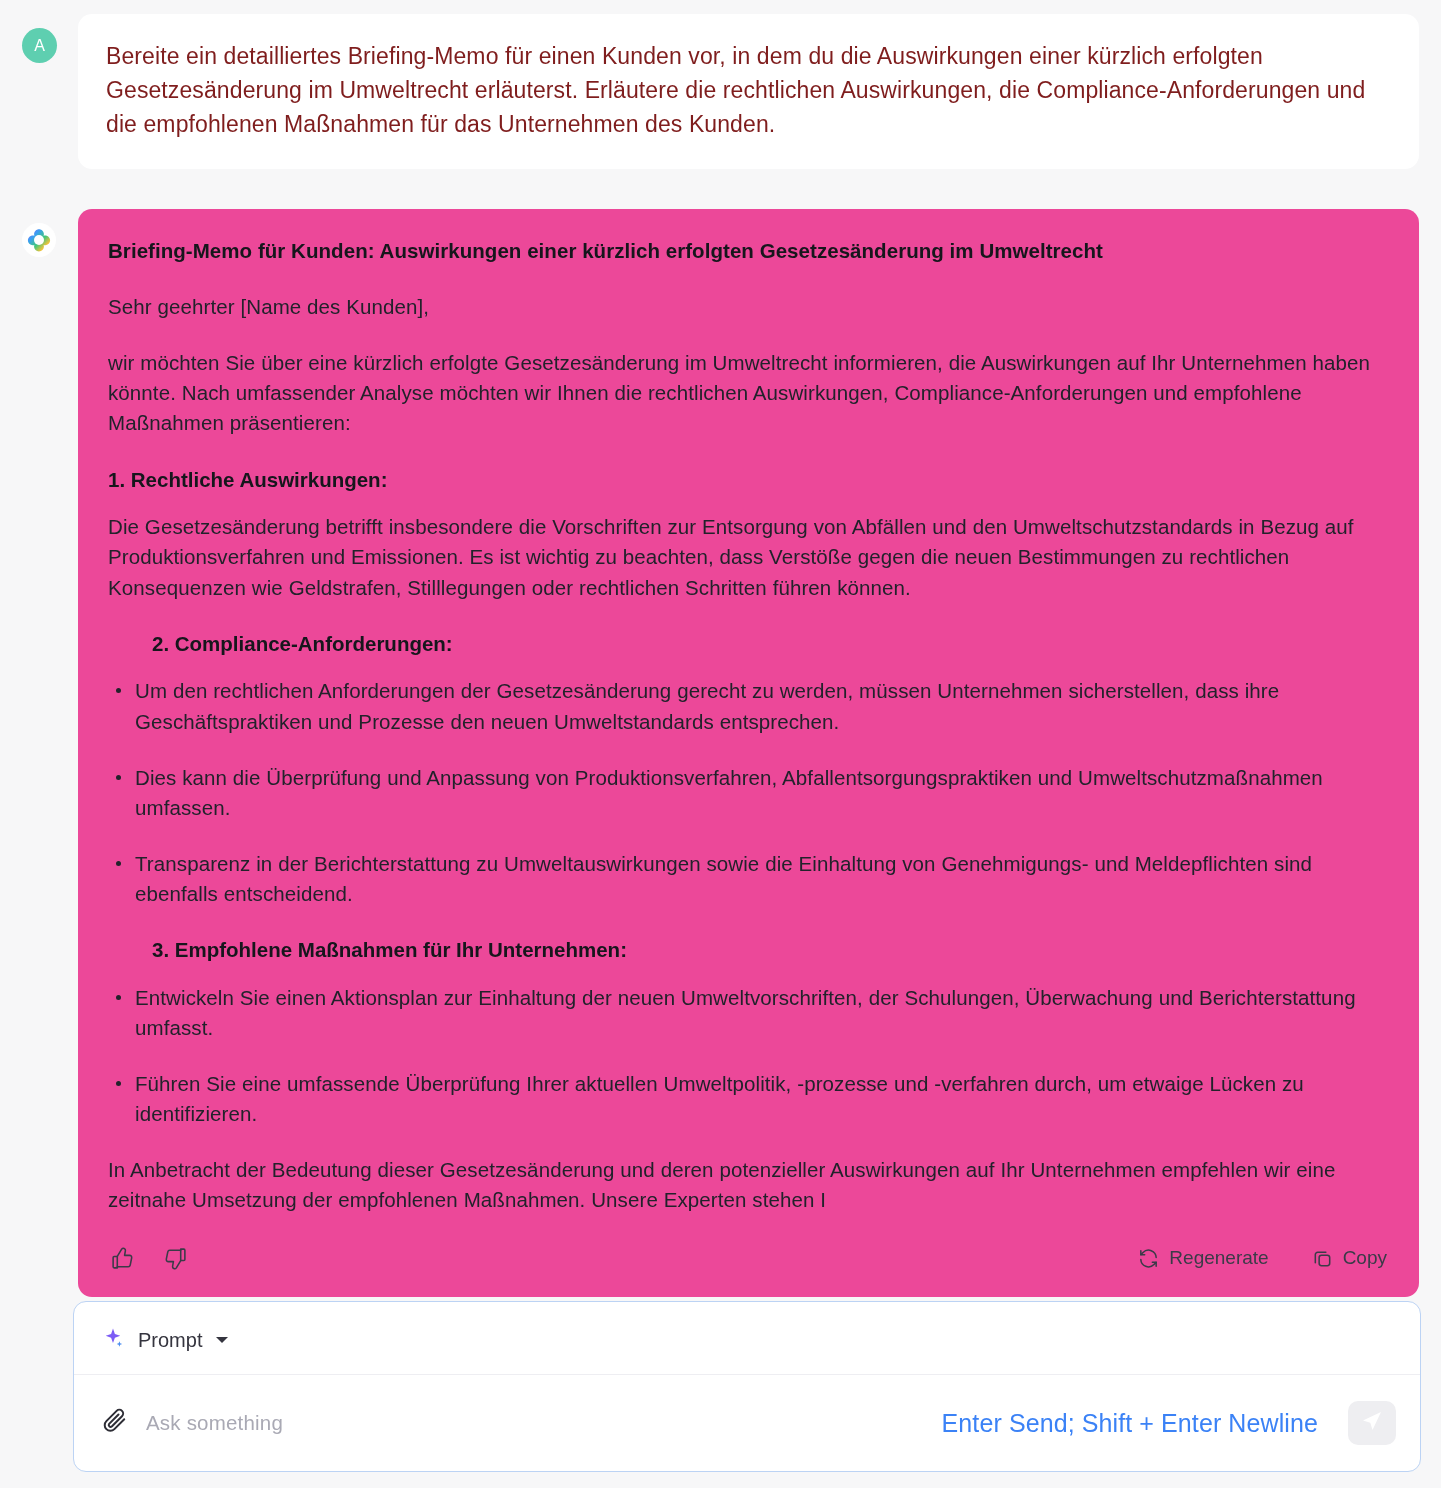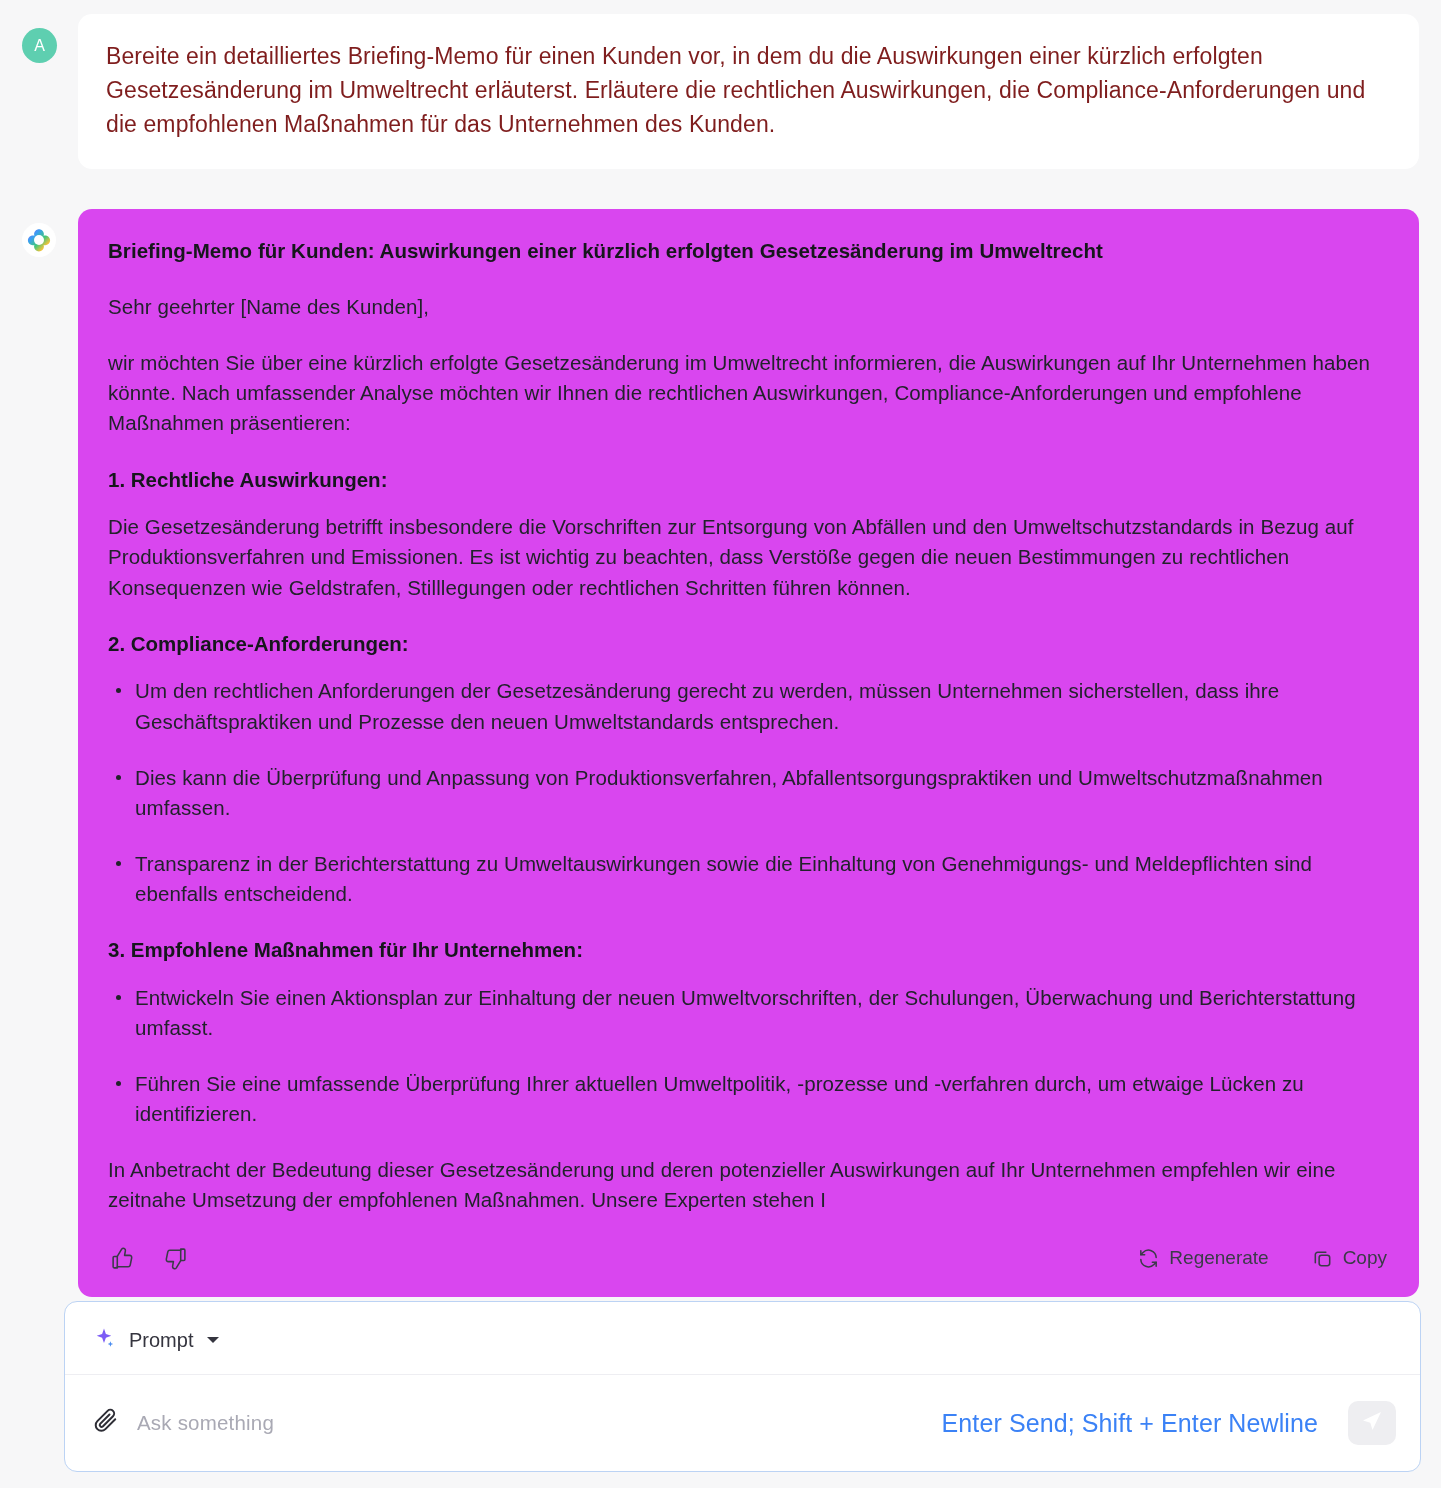--- a/index.html
+++ b/index.html
@@ -68,21 +68,21 @@
     margin-top: 14px;
     position: relative;
     display: flex;
     align-items: center;
     justify-content: center;
   }
 
   .bot-bubble {
     margin-left: 22px;
     flex: 1;
-    background: #d946ef;
+    background: #ec4899;
     border-radius: 14px;
     padding: 28px 30px 22px 30px;
     color: #22222b;
   }
 
   .memo-title {
     font-size: 20.5px;
     font-weight: bold;
     line-height: 1.4;
     letter-spacing: 0.05px;
@@ -113,20 +113,21 @@
     color: #22222b;
     margin-bottom: 26px;
   }
 
   .sec-head-alone {
     font-size: 20.5px;
     font-weight: bold;
     line-height: 1.45;
     color: #16161c;
     margin-bottom: 18px;
+    margin-left: 44px;
   }
 
   ul.bullets {
     list-style: none;
     margin: 0 0 16px 0;
     padding: 0;
   }
 
   ul.bullets li {
     position: relative;
@@ -174,21 +175,21 @@
     gap: 9px;
     color: #3b3b48;
     font-size: 19px;
     cursor: pointer;
   }
   .icon-btn svg { display: block; }
 
   
   .prompt-wrap {
     position: absolute;
-    left: 64px;
+    left: 73px;
     right: 20px;
     bottom: 16px;
     background: #ffffff;
     border: 1.5px solid #bcd3f4;
     border-radius: 13px;
     overflow: hidden;
   }
 
   .prompt-header {
     display: flex;

